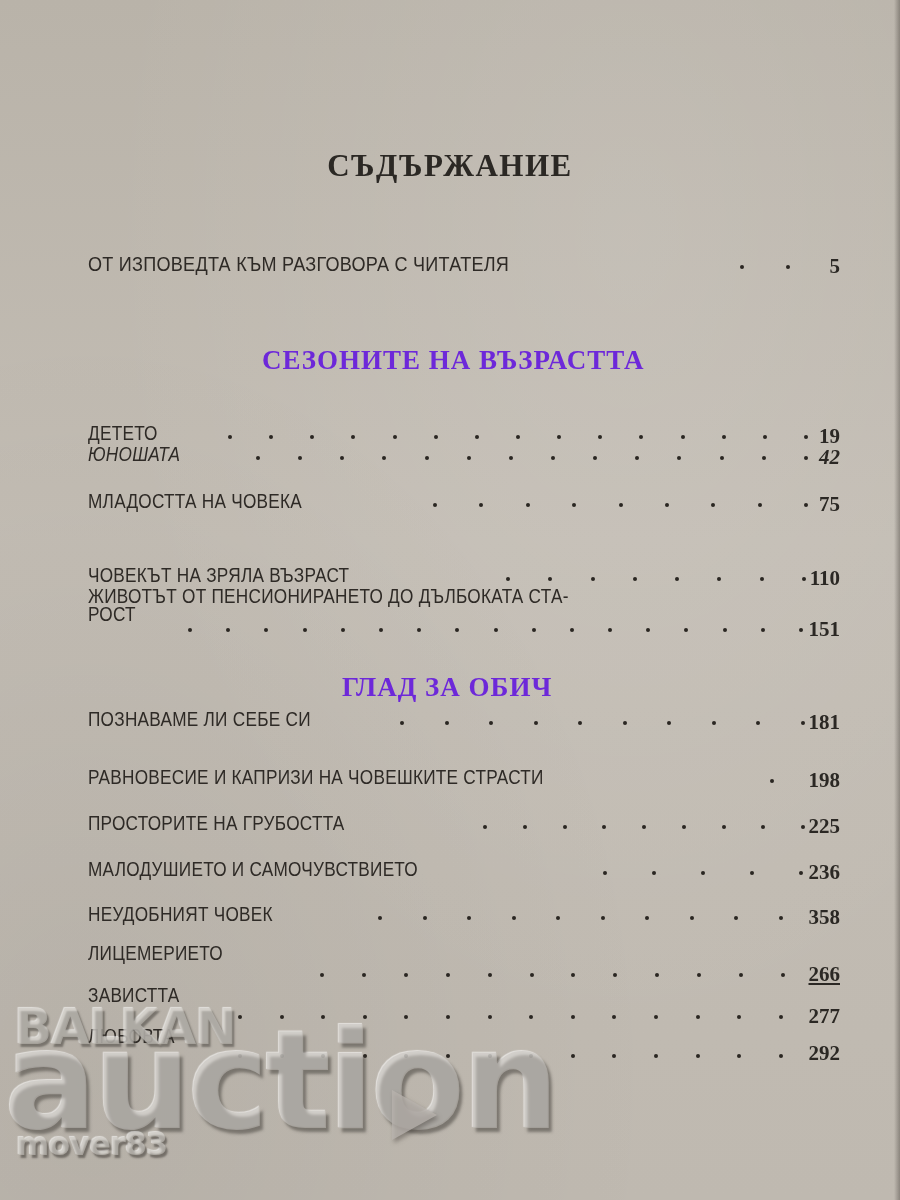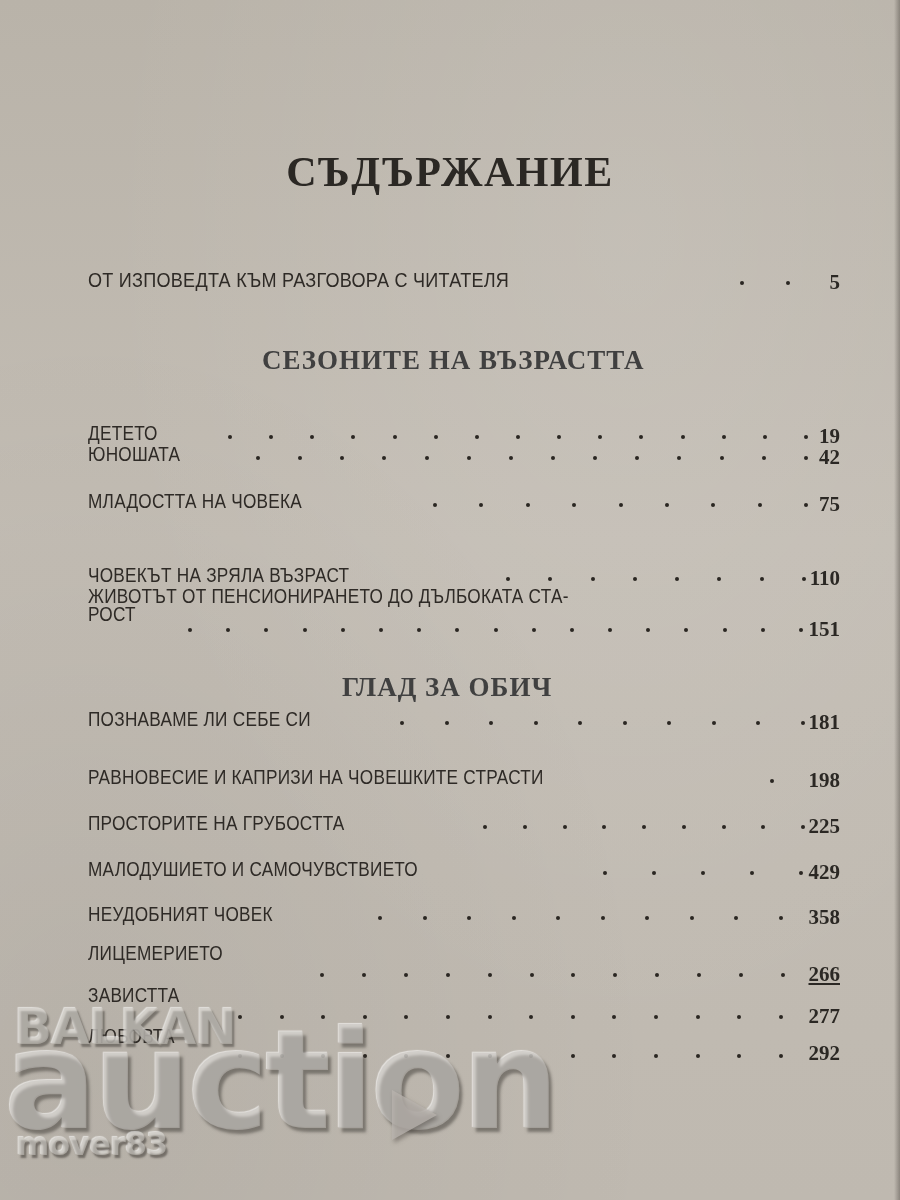--- a/index.html
+++ b/index.html
@@ -13,26 +13,26 @@
       linear-gradient(180deg, #b9b3a9 0%, #c3bdb4 45%, #bfb9b0 100%);
     font-family: "Liberation Serif", "DejaVu Serif", serif;
     color: #2a2723;
   }
   .page-edge {
     position: absolute; right: 0; top: 0; bottom: 0; width: 6px;
     background: linear-gradient(90deg, rgba(0,0,0,0), rgba(40,35,30,0.35));
   }
   .toc-title {
     position: absolute; top: 148px; left: 0; width: 900px;
-    text-align: center; font-size: 42px; letter-spacing: 1.5px;
+    text-align: center; font-size: 31px; letter-spacing: 1.5px;
     font-family: "Liberation Serif", serif; color: #2b2824;
   }
   .section-title {
     position: absolute; left: 0; width: 900px; text-align: left;
-    font-size: 27px; letter-spacing: 1px; color: #404040;
+    font-size: 27px; letter-spacing: 1px; color: #6d28d9;
     font-family: "Liberation Serif", serif;
   }
   .entry {
     position: absolute; left: 88px; width: 752px; height: 34px;
     font-family: "Liberation Sans Narrow", "Liberation Sans", sans-serif;
   }
   .entry .label {
     position: absolute; left: 0; top: 0;
     font-size: 20px; letter-spacing: 0.3px; white-space: nowrap;
     transform: scaleX(0.86); transform-origin: left top;
@@ -89,21 +89,21 @@
     text-shadow: 2px 3px 2px rgba(70,65,60,0.6), -1px -1px 1px rgba(255,255,255,0.6);
   }
 </style>
 </head>
 <body>
 
 <div class="page-edge"></div>
 
 <h1 class="toc-title">СЪДЪРЖАНИЕ</h1>
 
-<div class="entry" style="top:268px;">
+<div class="entry" style="top:252px;">
   <span class="label" style="font-size:21px;">ОТ ИЗПОВЕДТА КЪМ РАЗГОВОРА С ЧИТАТЕЛЯ</span>
   <div class="dots" style="left:652px; width:50px;">
       <span></span>
       <span></span>
     </div>
   <span class="page">5</span>
 </div>
 
 <h2 class="section-title" style="top:345px; left:262px; width:auto;">СЕЗОНИТЕ НА ВЪЗРАСТТА</h2>
 
@@ -122,21 +122,21 @@
       <span></span>
       <span></span>
       <span></span>
       <span></span>
       <span></span>
       <span></span>
     </div>
   <span class="page">19</span>
 </div>
 
-<div class="entry" style="top:443px;">
+<div class="entry" style="top:443px;font-style:italic;">
   <span class="label">ЮНОШАТА</span>
   <div class="dots" style="left:168px; width:552px;">
       <span></span>
       <span></span>
       <span></span>
       <span></span>
       <span></span>
       <span></span>
       <span></span>
       <span></span>
@@ -251,21 +251,21 @@
 
 <div class="entry" style="top:858px;">
   <span class="label">МАЛОДУШИЕТО И САМОЧУВСТВИЕТО</span>
   <div class="dots" style="left:515px; width:200px;">
       <span></span>
       <span></span>
       <span></span>
       <span></span>
       <span></span>
     </div>
-  <span class="page">429</span>
+  <span class="page">236</span>
 </div>
 
 <div class="entry" style="top:903px;">
   <span class="label">НЕУДОБНИЯТ ЧОВЕК</span>
   <div class="dots" style="left:290px; width:405px;">
       <span></span>
       <span></span>
       <span></span>
       <span></span>
       <span></span>

